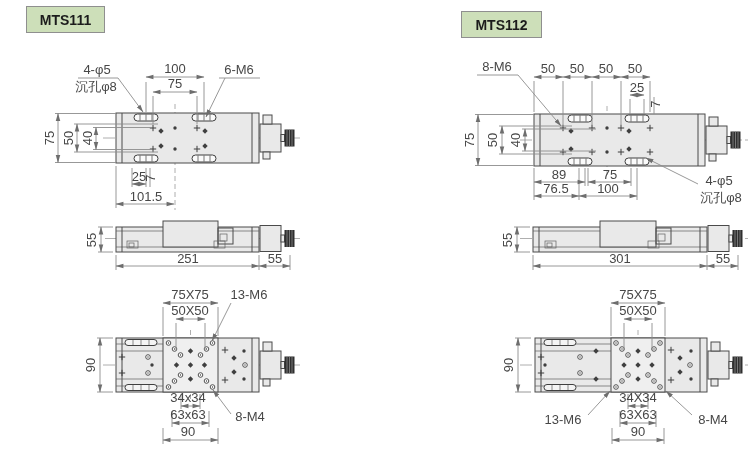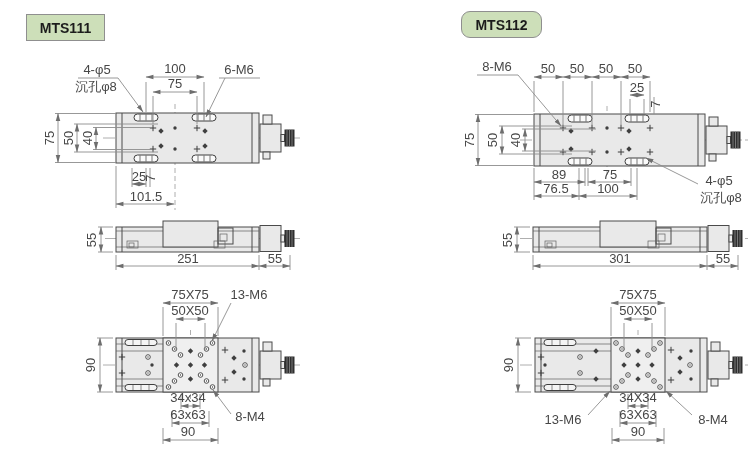--- a/index.html
+++ b/index.html
@@ -2,22 +2,22 @@
 <html><head>
 <meta charset="utf-8">
 <style>
   html,body{margin:0;padding:0;background:#fff;}
   #stage{position:relative;width:756px;height:459px;background:#fff;overflow:hidden;
          font-family:"Liberation Sans","DejaVu Sans",sans-serif;}
   #stage svg{position:absolute;left:0;top:0;}
   .plabel{position:absolute;background:#cddfb9;border:1.5px solid #8f8f8f;
           display:flex;align-items:center;justify-content:center;
           font:bold 14px "Liberation Sans","DejaVu Sans",sans-serif;color:#1c1c1c;}
-  #label-mts111{left:26px;top:14px;width:77px;height:25px;}
-  #label-mts112{left:461px;top:11px;width:79px;height:25px;border-radius:9px;}
+  #label-mts111{left:26px;top:6px;width:77px;height:25px;}
+  #label-mts112{left:461px;top:11px;width:79px;height:25px;}
   
   .body{fill:#e9e9e9;stroke:#4a4a4a;stroke-width:1;}
   .sq{fill:#efefef;stroke:#4a4a4a;stroke-width:1;}
   .ln{fill:none;stroke:#4a4a4a;stroke-width:1;}
   .tn{fill:none;stroke:#606060;stroke-width:0.7;}
   .dim{fill:none;stroke:#8c8c8c;stroke-width:0.9;}
   .cl{fill:none;stroke:#9b9b9b;stroke-width:0.8;stroke-dasharray:12 3 3 3;}
   .clv{fill:none;stroke:#9b9b9b;stroke-width:0.8;stroke-dasharray:5 3;}
   svg text{font:13px "Liberation Sans","DejaVu Sans",sans-serif;fill:#474747;}
 </style>

